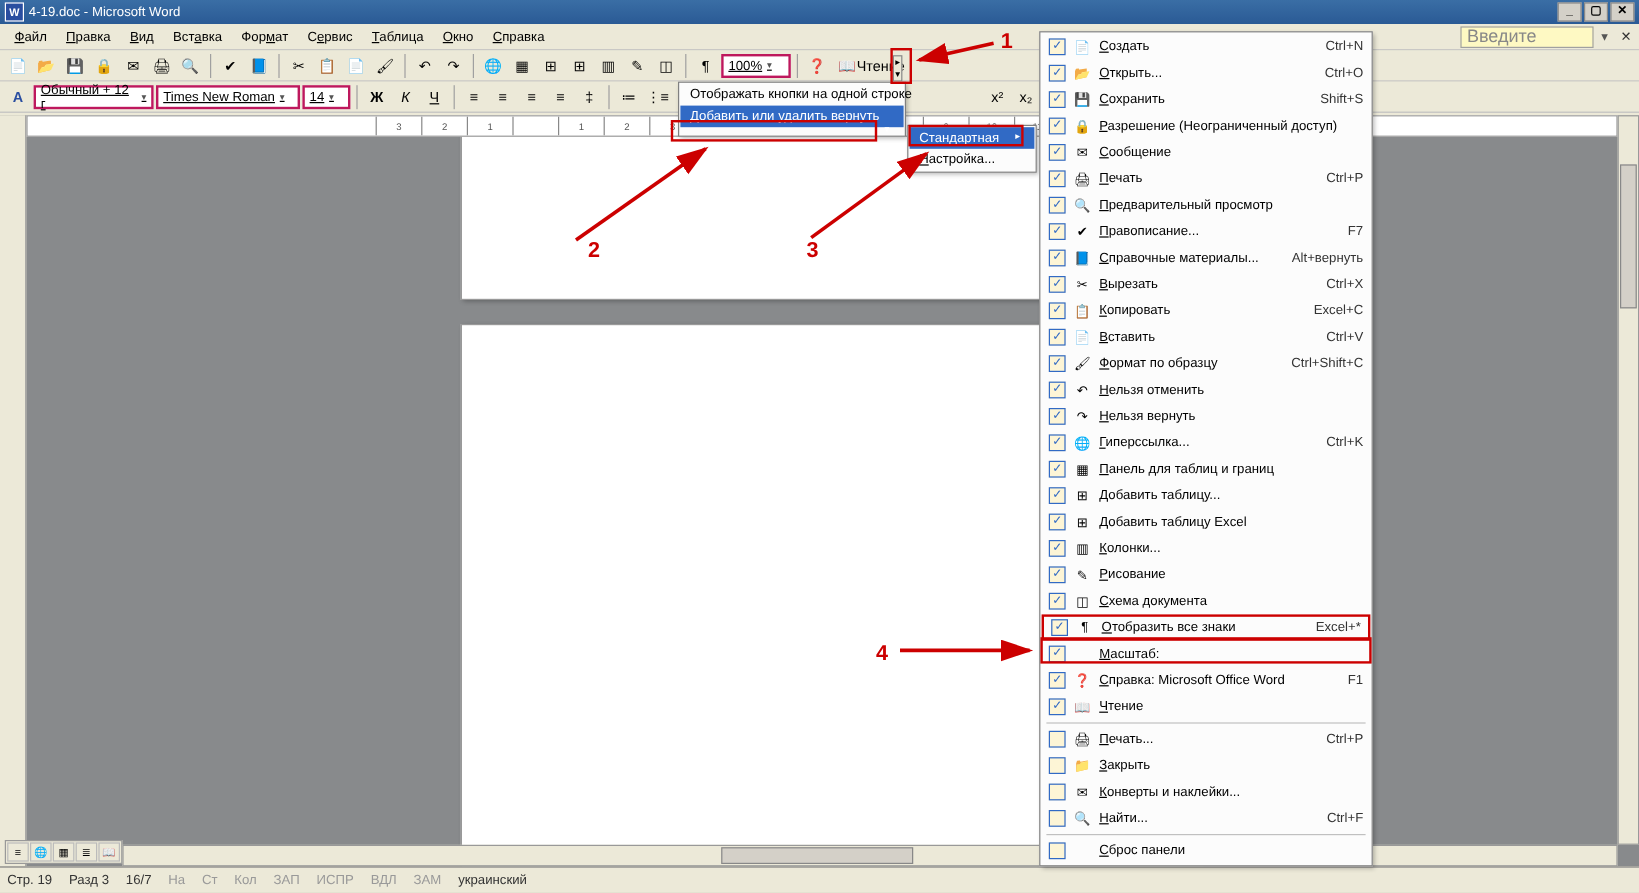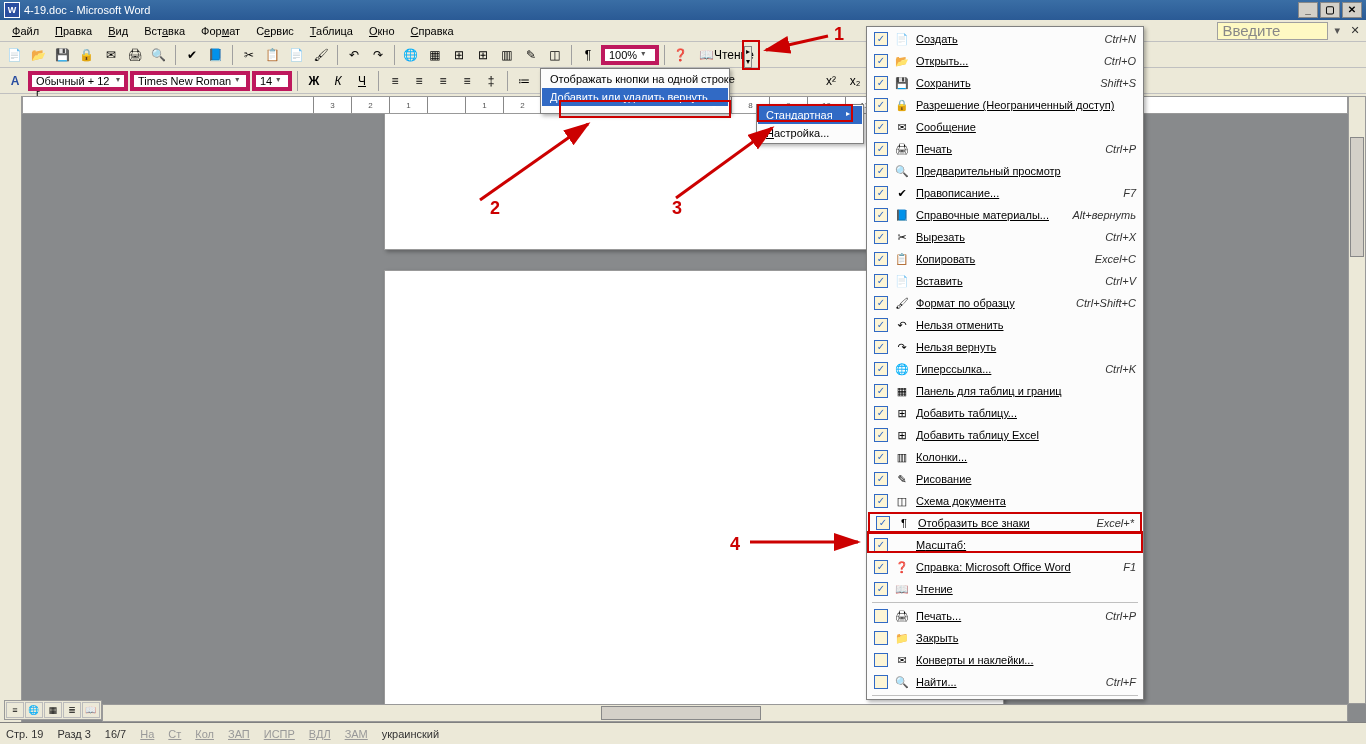--- a/index.html
+++ b/index.html
@@ -8,46 +8,46 @@
 .titlebar .icon { width: 16px; height: 16px; background: #2a4ea0; border: 1px solid #fff; margin-right: 4px; font-size: 9px; text-align: center; line-height: 14px; font-weight: bold; }
 .titlebar .winbtns { margin-left: auto; display: flex; gap: 2px; }
 .winbtn { width: 20px; height: 16px; background: #d4d0c8; border: 1px solid #888; font-size: 10px; text-align: center; line-height: 13px; cursor: pointer; color: #000; font-weight: bold; }
 .menubar { background: #ece9d8; height: 22px; display: flex; align-items: center; padding: 0 4px; border-bottom: 1px solid #c0c0c0; }
 .menubar .item { padding: 2px 8px; cursor: pointer; }
 .menubar .item u { text-decoration: underline; }
 .helpbox { margin-left: auto; color: #888; font-size: 15px; padding-right: 6px; border:1px solid #a0a0a0; width:111px; text-align:left; padding-left:4px; background:#fef9c3; height:18px; line-height:16px;}
 .toolbar { background: #ece9d8; height: 26px; display: flex; align-items: center; padding: 2px 4px; border-bottom: 1px solid #c0c0c0; gap: 2px; position:relative;}
 .tbtn { width: 22px; height: 22px; border: 1px solid transparent; display: flex; align-items: center; justify-content: center; cursor: pointer; font-size: 12px; }
 .sep { width: 1px; height: 20px; background: #a0a0a0; margin: 0 3px; }
-.combo { height: 20px; border: 4px solid #be185d; background: #fff; padding: 0 4px; display: flex; align-items: flex-start; font-size: 11px; cursor: pointer; }
+.combo { height: 20px; border: 2px solid #be185d; background: #fff; padding: 0 4px; display: flex; align-items: center; font-size: 11px; cursor: pointer; text-decoration: underline; }
 .combo .arr { margin-left: 4px; font-size: 8px; color: #555; }
 .doc-area { position: absolute; top: 96px; left: 0; right: 0; bottom: 22px; background: #888a8c; display:flex; }
 .ruler-v { width:22px; background:#ece9d8; border-right:1px solid #999;}
 .doc-body { flex:1; position:relative; overflow:hidden;}
 .ruler { height: 18px; background: #fff; border: 1px solid #999; margin: 0 18px 0 0; font-size: 8px; position: relative; overflow:hidden; color:#555;}
 .ruler .ticks { position:absolute; left:290px; top:0; bottom:0; right:0; display:flex;}
 .ruler .tick { width:38px; border-left:1px solid #888; text-align:center; font-size:8px; padding-top:4px;}
 .page { background: #fff; width: 620px; margin: -4px auto 20px; height: 140px; border: 1px solid #999; box-shadow: 2px 2px 4px rgba(0,0,0,.3); }
 .page2 { background: #fff; width: 620px; margin: 0 auto; height: 560px; border: 1px solid #999; box-shadow: 2px 2px 4px rgba(0,0,0,.3); }
 .statusbar { position: absolute; bottom: 0; left: 0; right: 0; height: 22px; background: #ece9d8; border-top: 1px solid #808080; display: flex; align-items: center; padding: 0 6px; gap: 14px; font-size: 11px; color: #333; }
-.statusbar .dim { color: #999; text-decoration: underline; }
+.statusbar .dim { color: #999; }
 
 .pop { position: absolute; background: #fcfcfc; border: 1px solid #808080; box-shadow: 2px 2px 4px rgba(0,0,0,.3); font-size: 11px; padding:1px;}
 .pop .mi { padding: 3px 12px 3px 8px; cursor: pointer; white-space: nowrap; }
 .pop .mi:hover, .pop .mi.sel { background: #316ac5; color: #fff; }
 .pop .mi .arr { float: right; margin-left: 12px; font-size: 8px; }
 .pop .mi u { text-decoration: underline; }
-.pop1 { top: 68px; left: 540px; width: 190px; }
+.pop1 { top: 68px; left: 565px; width: 190px; }
 .pop2 { top: 104px; left: 756px; width: 108px; }
 .pop3 { top: 26px; left: 866px; width: 278px; }
 .megalist .row { display: flex; align-items: center; height: 22px; padding: 0 6px; cursor: pointer; }
 .megalist .chk { width: 14px; height: 14px; border: 1px solid #316ac5; background: #fdf5d6; margin-right: 6px; font-size: 10px; text-align: center; line-height: 12px; color: #316ac5; }
 .megalist .ico { width: 16px; height: 16px; margin-right: 6px; display: flex; align-items: center; justify-content: center; font-size: 11px; }
-.megalist .lbl { flex: 1; text-decoration: underline; }
-.megalist .sc { color: #333; font-size: 11px; font-style: italic; }
+.megalist .lbl { flex: 1; }
+.megalist .sc { color: #333; font-size: 11px; }
 .megalist .hr { height: 1px; background: #c0c0c0; margin: 2px 4px; }
 .redbox { position: absolute; border: 2px solid #c00; pointer-events: none; }
 .rednum { position: absolute; color: #c00; font-weight: bold; font-size: 18px; font-family: Arial; }
 svg.deco { position:absolute; pointer-events:none; top:0; left:0; }
 .viewbtns { position:absolute; left:4px; bottom:24px; display:flex; gap:1px; background:#ece9d8; padding:1px; border:1px solid #999;}
 .vb { width:18px; height:16px; border:1px solid #bbb; background:#ece9d8; font-size:9px; text-align:center; line-height:14px; cursor:pointer;}
 .scroll-h { position:absolute; bottom:22px; left:102px; right:18px; height:18px; background:#ece9d8; border:1px solid #999;}
 .scroll-h .thumb{ position:absolute; left:40%; width:160px; top:1px; bottom:1px; background:#d4d0c8; border:1px solid #888;}
 .scroll-v { position:absolute; top:96px; bottom:40px; right:0; width:18px; background:#ece9d8; border:1px solid #999;}
 .scroll-v .thumb{ position:absolute; top:40px; height:120px; left:1px; right:1px; background:#d4d0c8; border:1px solid #888;}
@@ -405,20 +405,26 @@
       <div class="lbl"><u>К</u>онверты и наклейки...</div>
       <div class="sc"></div>
     </div>
     <div class="row">
       <div class="chk"></div>
       <div class="ico">🔍</div>
       <div class="lbl"><u>Н</u>айти...</div>
       <div class="sc">Ctrl+F</div>
     </div>
     <div class="hr"></div>
+    <div class="row">
+      <div class="chk"></div>
+      <div class="ico"></div>
+      <div class="lbl"><u>С</u>брос панели</div>
+      <div class="sc"></div>
+    </div>
   </div>
 
 <div class="redbox" style="top:40px; left:742px; width:18px; height:30px;"></div>
 <div class="redbox rb2"></div>
 <div class="redbox rb3"></div>
 <div class="redbox rb4"></div>
 <div class="rednum" style="top:24px; left:834px;">1</div>
 <div class="rednum" style="top:198px; left:490px;">2</div>
 <div class="rednum" style="top:198px; left:672px;">3</div>
 <div class="rednum" style="top:534px; left:730px;">4</div>

